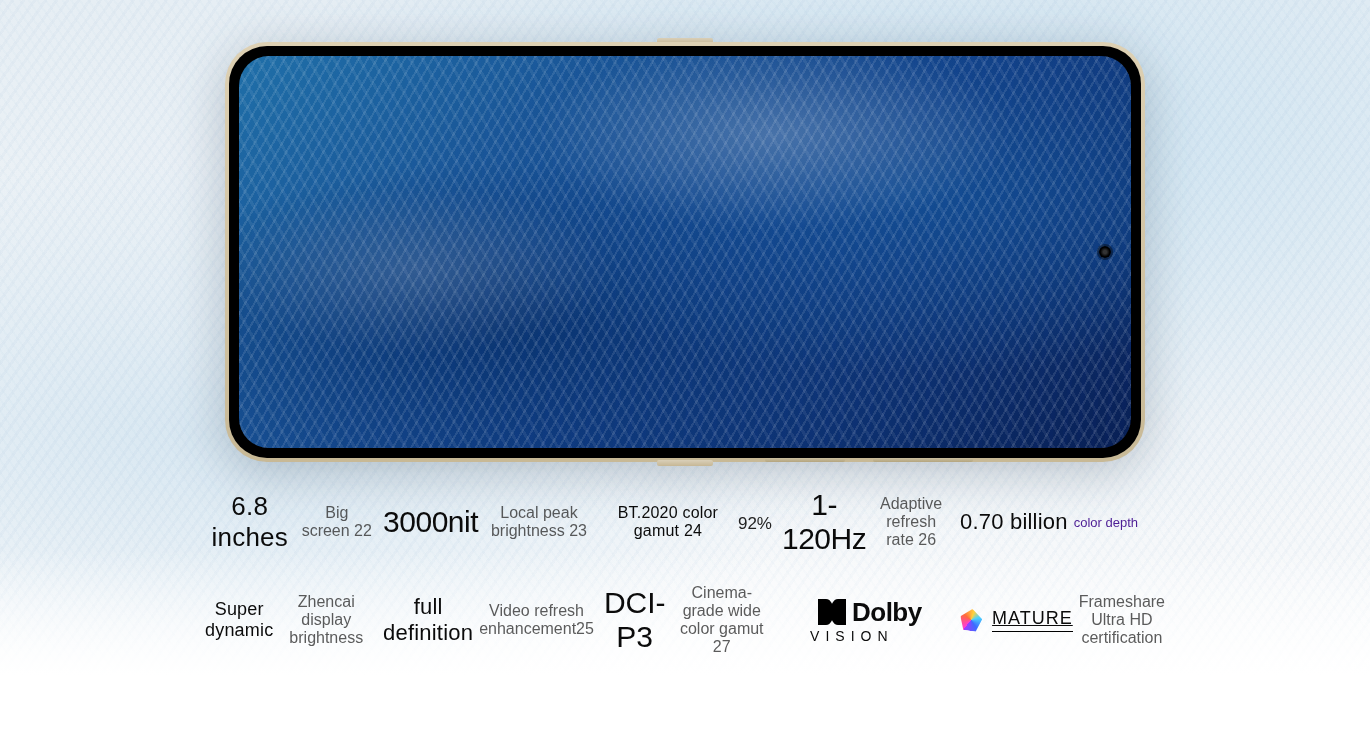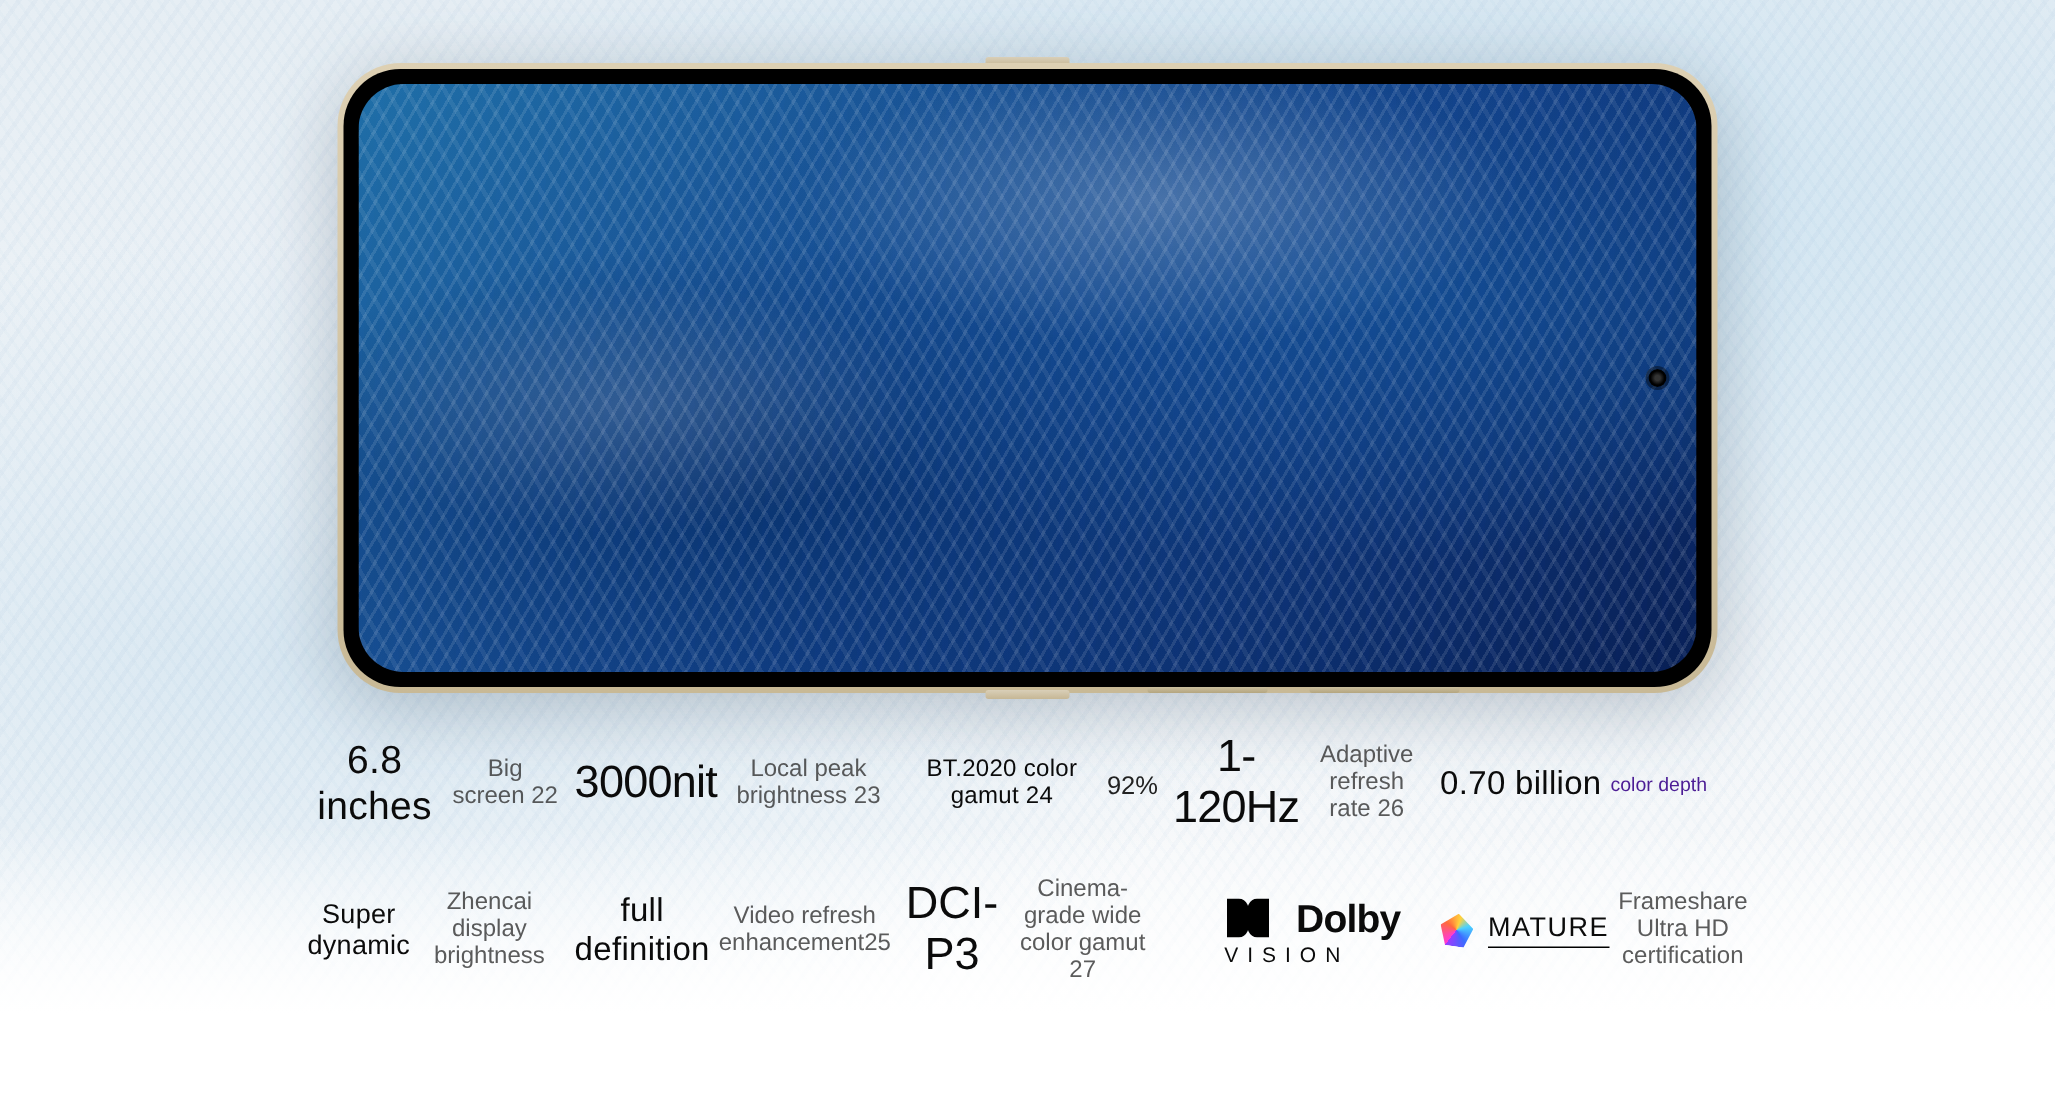--- a/index.html
+++ b/index.html
@@ -108,25 +108,25 @@
     text-align:center;
     color:#0b0b0b;
   }
   .cell{ display:flex; align-items:center; gap:6px; }
   .stat{ font-size:26px; font-weight:400; letter-spacing:.2px; }
   .stat.big{ font-size:30px; font-weight:500; letter-spacing:-.5px; }
   .sub{ font-size:17px; color:#222; margin-top:4px; }
   .foot{ font-size:16px; color:#333; opacity:.8; }
 
   .dolby{ display:flex; flex-direction:column; align-items:center; gap:2px; }
-  .dolby-ds{ display:flex; align-items:center; gap:18px;padding-left:36px; }
+  .dolby-ds{ display:flex; align-items:center; gap:6px;padding-left:36px; }
   .dolby .word{ font-size:26px; font-weight:700; letter-spacing:-.5px; }
   .dolby .vision{ font-size:14px; letter-spacing:6px; font-weight:400; margin-top:-2px; }
 
-  .mature-row{ display:flex; align-items:center; gap:10px; }
+  .mature-row{ display:flex; align-items:center; gap:10px;text-decoration:underline; }
   .mature-text{ font-size:18px; letter-spacing:1px; border-bottom:1.5px solid #000; padding-bottom:2px; }
   .mature-logo{
     width:22px; height:22px;
     background:
       conic-gradient(from 210deg, #ff3bd4, #ff6a3c 25%, #ffd23c 45%, #4bd2ff 60%, #3b6bff 80%, #9b3bff 100%);
     clip-path: polygon(50% 0%, 100% 40%, 78% 100%, 22% 100%, 0% 40%);
     transform:rotate(8deg);
   }
 </style>
 </head>

